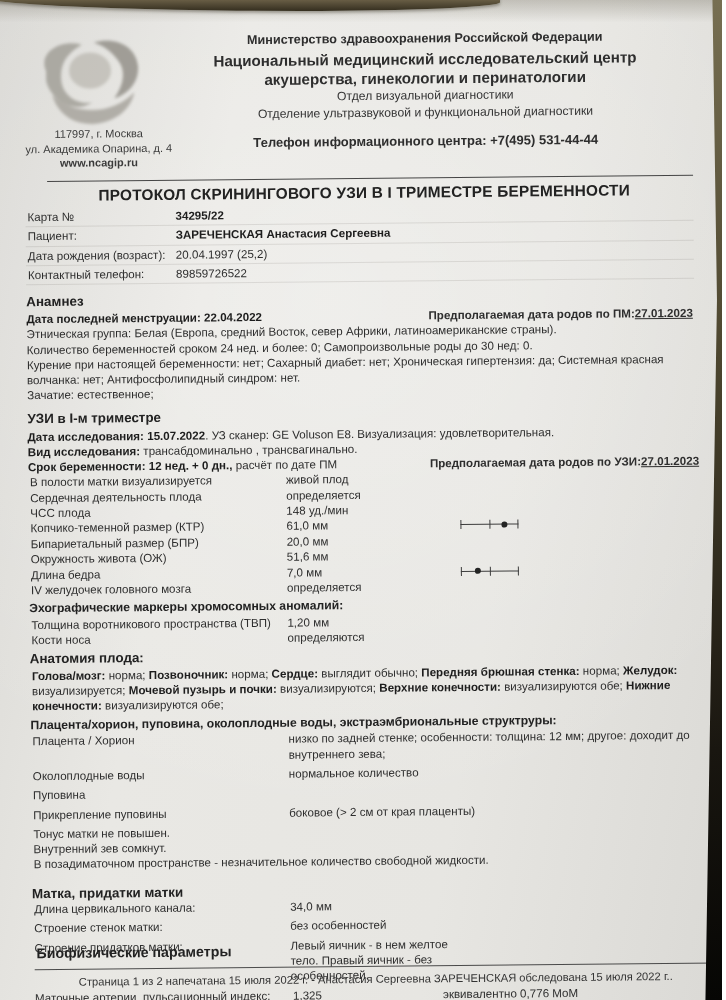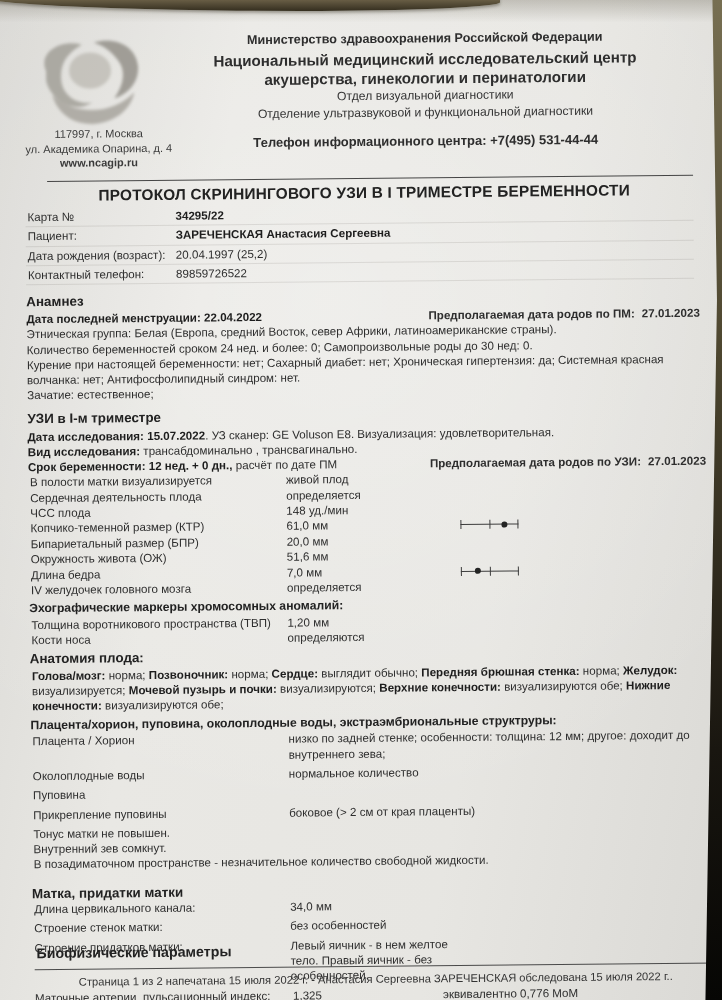--- a/index.html
+++ b/index.html
@@ -39,21 +39,21 @@
   .rule{border:none;border-top:1.6px solid #454545;margin:2px 0 0 22px;}
   .title{text-align:center;font-weight:bold;font-size:15.4px;color:#222;
     margin:6px 0 5px 10px;letter-spacing:.2px;}
   
   .p-row{display:grid;grid-template-columns:148px 1fr;padding:1px 0 2px 2px;
     border-bottom:1px solid rgba(110,108,100,.16);}
   .sec-h{font-weight:bold;font-size:13.4px;color:#222;margin:9px 0 2px 0;}
   .sub-h{font-weight:bold;font-size:12.2px;color:#222;margin-top:5px;}
   .rel{position:relative;}
   .right-col{position:absolute;left:402px;top:0;font-weight:bold;white-space:nowrap;}
-  .right-col .v{margin-left:7px;}
+  .right-col .v{text-decoration:underline;}
   
   .t-row{display:grid;grid-template-columns:258px 1fr;position:relative;
     min-height:15.4px;align-items:start;}
   .t-row .lab{padding-left:2px;}
   .rind{position:absolute;left:432px;top:4px;width:58px;height:9px;}
   .rind::before{content:"";position:absolute;left:0;right:0;top:4px;border-top:1.3px solid #3d3d3d;}
   .rind i{position:absolute;top:0;width:1.3px;height:9px;background:#3d3d3d;}
   .rind i.l{left:0}.rind i.m{left:50%}.rind i.r{right:0}
   .rind .dot{position:absolute;top:1.6px;width:6px;height:6px;border-radius:50%;
     background:#242424;transform:translateX(-50%);}

